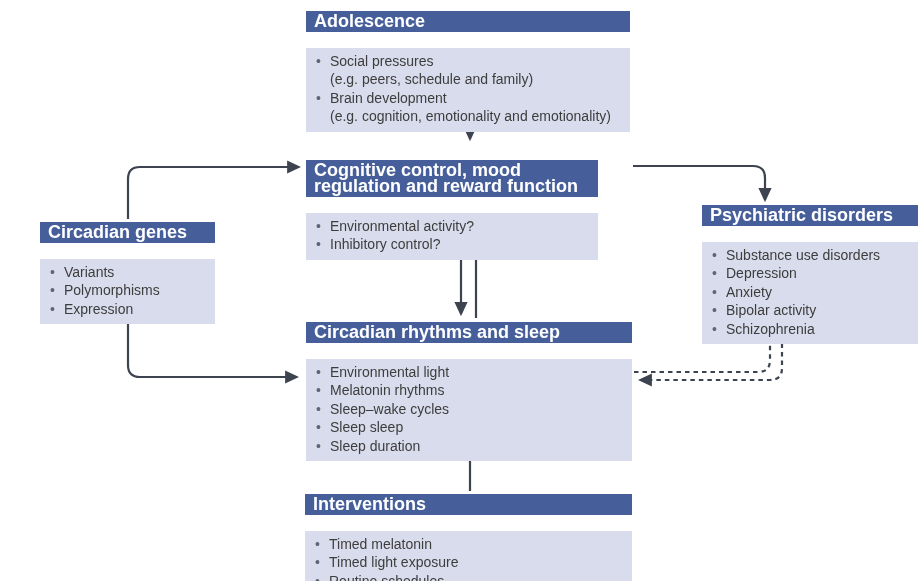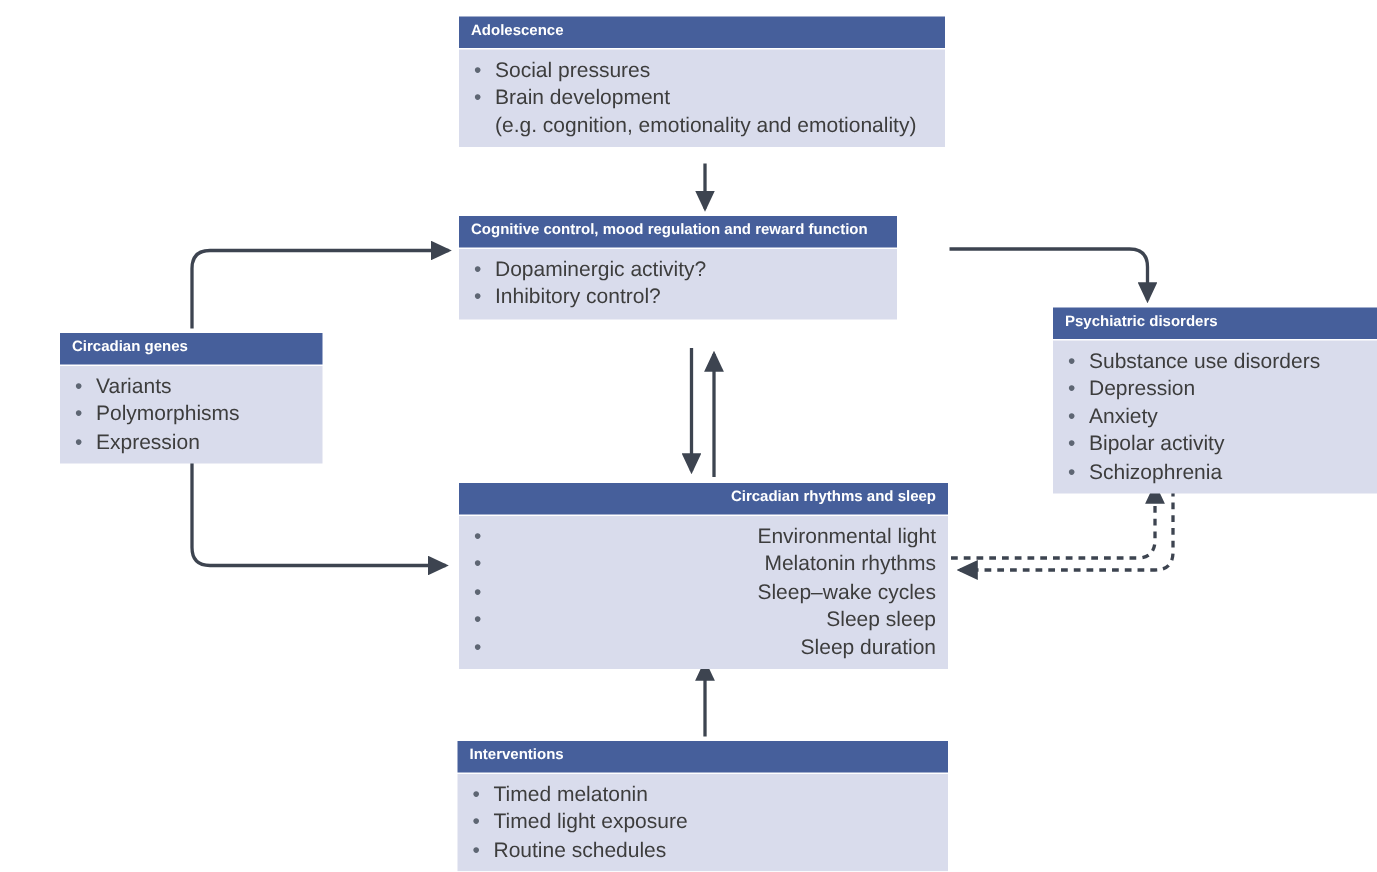--- a/index.html
+++ b/index.html
@@ -23,24 +23,24 @@
   }
   .box {
     position: absolute;
     font-size: 14px;
     color: var(--body-text, #3d3d3d);
   }
   .box header {
     background: var(--header-bg, #465f9b);
     color: var(--header-text, #ffffff);
     font-weight: bold;
-    font-size: 10px;
+    font-size: 18px;
     line-height: 16px;
     padding: 2px 8px 3px 8px;
-    margin-bottom: 1px;
+    margin-bottom: 16px;
   }
   .box ul {
     list-style: none;
     margin: 0;
     padding: 4px 8px 6px 8px;
     background: var(--body-bg, #d9dcec);
   }
   .box li {
     position: relative;
     padding-left: 16px;
@@ -74,29 +74,30 @@
       <path d="M470,491 L470,442" marker-end="url(#ah)"></path>
       <path d="M634,372 L758,372 Q770,372 770,360 L770,324" marker-end="url(#ah)" stroke-dasharray="4.5 4"></path>
       <path d="M782,318 L782,368 Q782,380 770,380 L640,380" marker-end="url(#ah)" stroke-dasharray="4.5 4"></path>
     </g>
   </svg>
 
   <section class="box" style="left:306px; top:11px; width:324px;">
     <header>Adolescence</header>
     <ul>
       <li><span class="dot">•</span><span>Social pressures</span></li>
+      <li><span>(e.g. peers, schedule and family)</span></li>
       <li><span class="dot">•</span><span>Brain development</span></li>
       <li><span>(e.g. cognition, emotionality and emotionality)</span></li>
     </ul>
   </section>
 
-  <section class="box" style="left:306px; top:144px; width:292px;border-radius:17px;">
+  <section class="box" style="left:306px; top:160px; width:292px;border-radius:17px;">
     <header>Cognitive control, mood regulation and reward function</header>
     <ul>
-      <li><span class="dot">•</span><span>Dopaminergic activity?</span></li>
+      <li><span class="dot">•</span><span>Environmental activity?</span></li>
       <li><span class="dot">•</span><span>Inhibitory control?</span></li>
     </ul>
   </section>
 
   <section class="box" style="left:40px; top:222px; width:175px;">
     <header>Circadian genes</header>
     <ul>
       <li><span class="dot">•</span><span>Variants</span></li>
       <li><span class="dot">•</span><span>Polymorphisms</span></li>
       <li><span class="dot">•</span><span>Expression</span></li>
@@ -107,21 +108,21 @@
     <header>Psychiatric disorders</header>
     <ul>
       <li><span class="dot">•</span><span>Substance use disorders</span></li>
       <li><span class="dot">•</span><span>Depression</span></li>
       <li><span class="dot">•</span><span>Anxiety</span></li>
       <li><span class="dot">•</span><span>Bipolar activity</span></li>
       <li><span class="dot">•</span><span>Schizophrenia</span></li>
     </ul>
   </section>
 
-  <section class="box" style="left:306px; top:322px; width:326px;text-align:right;">
+  <section class="box" style="left:306px; top:322px; width:326px;">
     <header>Circadian rhythms and sleep</header>
     <ul>
       <li><span class="dot">•</span><span>Environmental light</span></li>
       <li><span class="dot">•</span><span>Melatonin rhythms</span></li>
       <li><span class="dot">•</span><span>Sleep–wake cycles</span></li>
       <li><span class="dot">•</span><span>Sleep sleep</span></li>
       <li><span class="dot">•</span><span>Sleep duration</span></li>
     </ul>
   </section>
 

